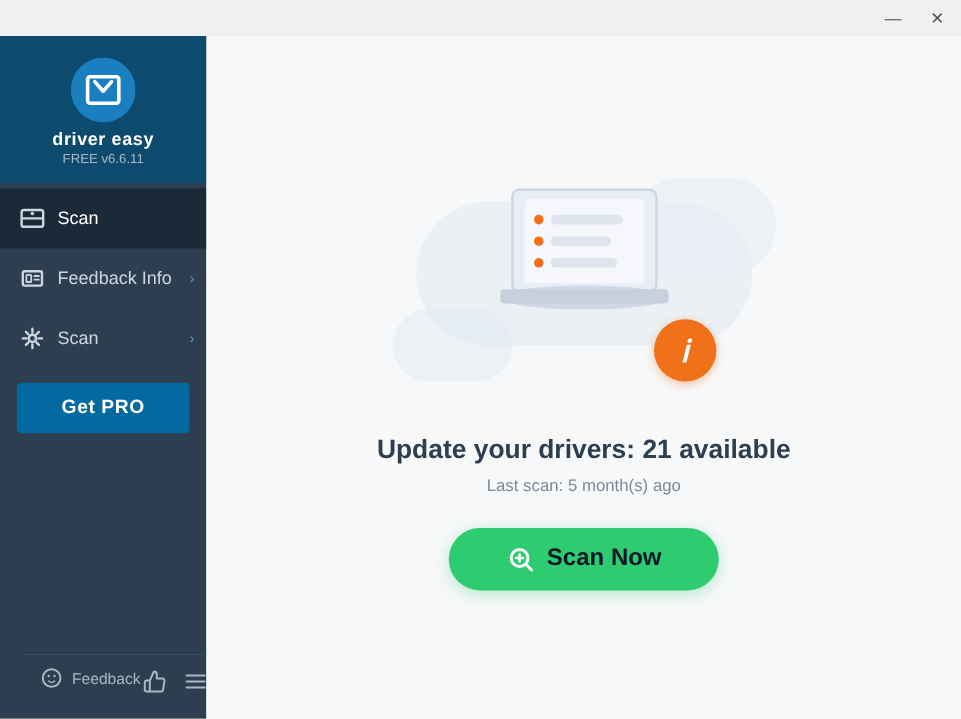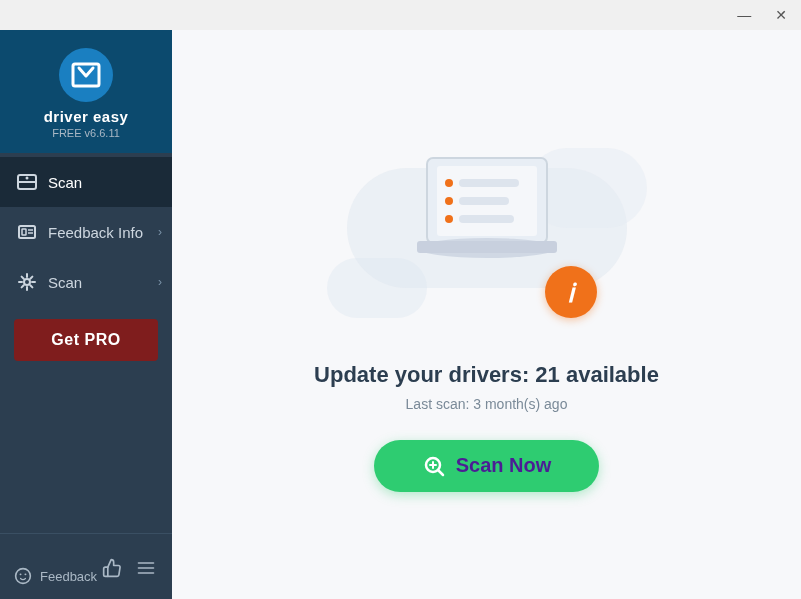--- a/index.html
+++ b/index.html
@@ -105,38 +105,39 @@
 
     .nav-chevron {
       position: absolute;
       right: 10px;
       font-size: 12px;
       color: #7a92a8;
     }
 
     .get-pro-btn {
       margin: 12px 14px 16px;
-      background: #7f1d1d;
+      background: #0369a1;
       border: none;
       border-radius: 4px;
       color: #fff;
       font-size: 16px;
       font-weight: 700;
       padding: 12px 0;
       cursor: pointer;
       text-align: center;
       letter-spacing: 0.5px;
     }
 
     .sidebar-footer {
       display: flex;
-      align-items: flex-end;
+      align-items: flex-start;
       justify-content: space-between;
-      padding: 22px 14px 14px;
+      padding: 10px 14px 14px;
       border-top: 1px solid #3a4f63;
+      margin-left: 20px;
     }
 
     .feedback-item {
       display: flex;
       align-items: center;
       cursor: pointer;
       color: #aab8c5;
       font-size: 13px;
       gap: 8px;
     }
@@ -254,21 +255,21 @@
     }
 
     
     .scan-now-btn {
       display: flex;
       align-items: center;
       gap: 10px;
       background: #2ecc71;
       border: none;
       border-radius: 28px;
-      color: #4c1d95;
+      color: #0f172a;
       font-size: 20px;
       font-weight: 700;
       padding: 14px 48px;
       cursor: pointer;
       box-shadow: 0 3px 12px rgba(46,204,113,0.35);
       transition: background 0.15s;
     }
 
     
     .laptop-svg {
@@ -389,21 +390,21 @@
         </svg>
       </div>
 
       <div class="info-badge">
         <span>ℹ</span>
       </div>
     </div>
 
     <h1 class="content-title">Update your drivers: 21 available</h1>
 
-    <p class="content-subtitle">Last scan: 3 month(s) ago</p>
+    <p class="content-subtitle">Last scan: 5 month(s) ago</p>
 
     <button class="scan-now-btn">
       <svg width="24" height="24" viewBox="0 0 24 24" fill="none" xmlns="http://www.w3.org/2000/svg">
         <circle cx="11" cy="11" r="7" stroke="white" stroke-width="2.5"></circle>
         <line x1="16.5" y1="16.5" x2="21" y2="21" stroke="white" stroke-width="2.5" stroke-linecap="round"></line>
         <line x1="8" y1="11" x2="14" y2="11" stroke="white" stroke-width="2" stroke-linecap="round"></line>
         <line x1="11" y1="8" x2="11" y2="14" stroke="white" stroke-width="2" stroke-linecap="round"></line>
       </svg>
       <span>Scan Now</span>
     </button>

